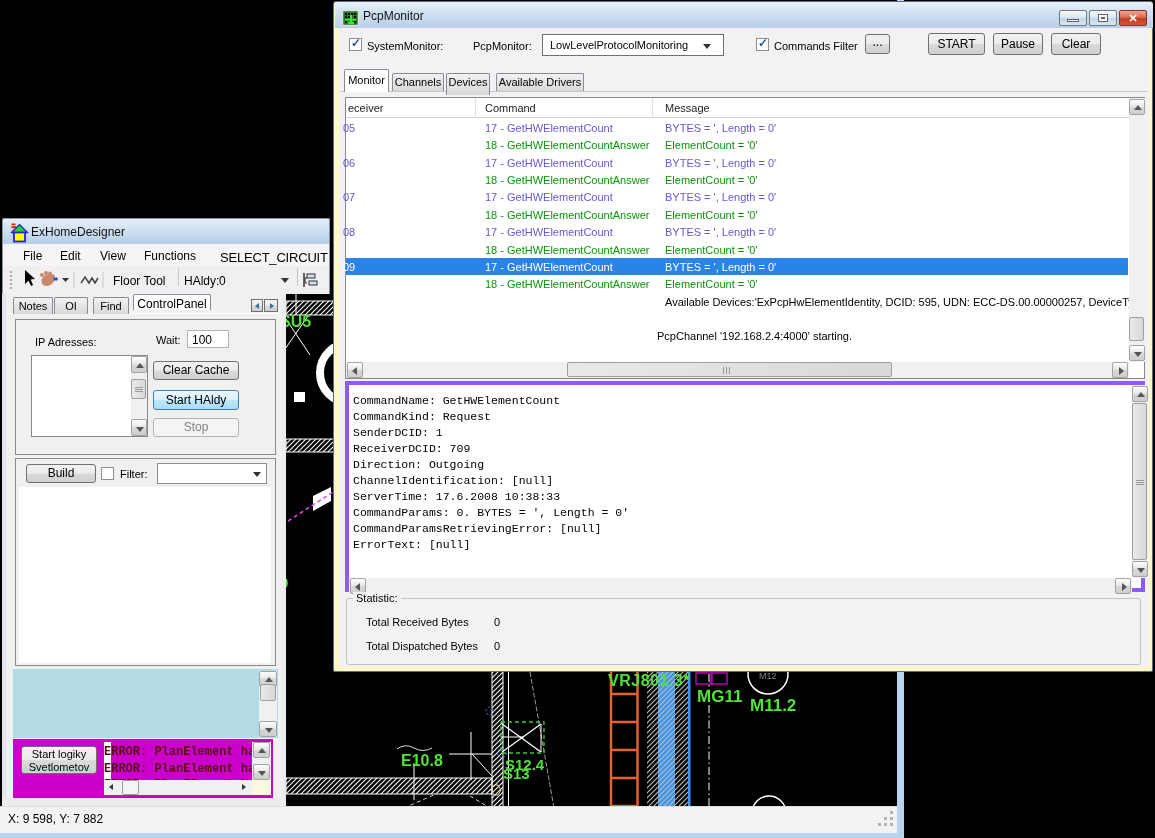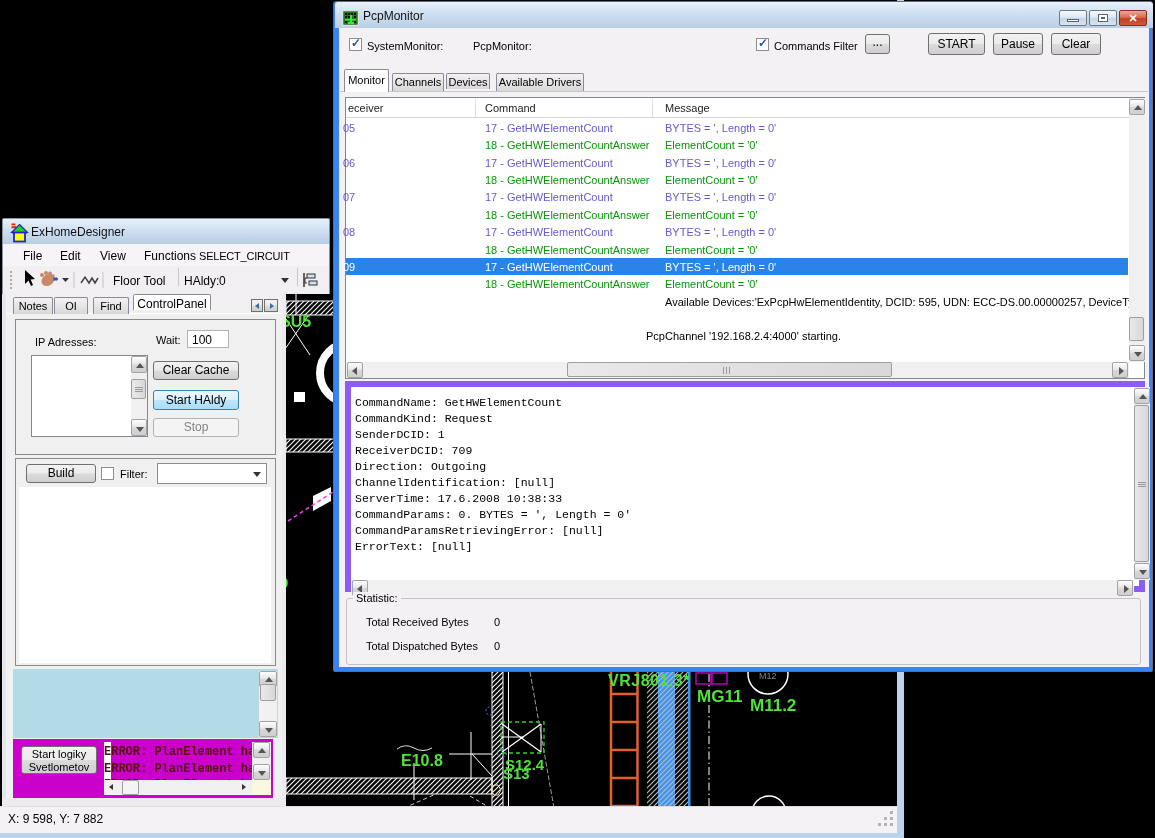--- a/index.html
+++ b/index.html
@@ -123,21 +123,21 @@
   <rect x="3.2" y="9" width="1.6" height="1.6" fill="#2222dd"></rect>
   <rect x="16.4" y="9" width="1.6" height="1.6" fill="#2222dd"></rect>
  </svg>
  <div class="t12" style="left:29px;top:7px;color:#111">ExHomeDesigner</div>
 
  <div class="abs" style="left:1px;top:26px;width:326px;height:22px;background:#f6f4f6"></div>
  <div class="t12" style="left:21px;top:31px">File</div>
  <div class="t12" style="left:58px;top:31px">Edit</div>
  <div class="t12" style="left:98px;top:31px">View</div>
  <div class="t12" style="left:142px;top:31px">Functions</div>
- <div class="abs" style="left:197px;top:32px;font-size:11px;letter-spacing:-0.2px">SELECT_CIRCUIT</div>
+ <div class="abs" style="left:218px;top:32px;font-size:13px;letter-spacing:-0.2px">SELECT_CIRCUIT</div>
 
  <div class="abs" style="left:1px;top:48px;width:326px;height:28px;background:#f1eff1"></div>
  <div class="abs" style="left:8px;top:53px;width:2px;height:18px;background:repeating-linear-gradient(#aaa 0 2px,#f1eff1 2px 4px)"></div>
  <svg class="abs" style="left:20px;top:52px" width="300" height="20">
 
   <polygon points="3,0 3,14 6.5,10.5 9,16 11,15 8.6,9.6 13,9" fill="#000"></polygon>
 
   <g>
    <ellipse cx="26" cy="10" rx="7" ry="5.5" fill="#c8886a" transform="rotate(-35 26 10)"></ellipse>
    <circle cx="20" cy="5" r="2" fill="#c8886a"></circle>
@@ -236,21 +236,21 @@
   </div>
   <div class="abs sb" style="left:91px;top:41px;width:148px;height:15px">
    <span class="tri" style="left:5px;top:4px;border-top:3.5px solid transparent;border-bottom:3.5px solid transparent;border-right:4px solid #333"></span>
    <span class="tri" style="left:138px;top:4px;border-top:3.5px solid transparent;border-bottom:3.5px solid transparent;border-left:4px solid #333"></span>
    <div class="thumb" style="left:18px;top:0;width:17px;height:15px;background:#f4f4f4"></div>
   </div>
   <div class="abs" style="left:239px;top:41px;width:19px;height:15px;background:#fbf8df"></div>
  </div>
 </div>
 
-<div id="pcw" class="abs" style="left:333px;top:1px;width:820px;height:671px;background:#3b82f6;border:1px solid #5e6e80;border-radius:3px 3px 2px 2px">
+<div id="pcw" class="abs" style="left:333px;top:1px;width:820px;height:671px;background:#fef9c3;border:1px solid #5e6e80;border-radius:3px 3px 2px 2px">
 
  <div class="abs" style="left:1px;top:0;width:818px;height:26px;background:linear-gradient(#e9f1fa,#d0e1f2 40%,#b9cfe6);border-radius:3px 3px 0 0"></div>
 
  <svg class="abs" style="left:8px;top:8px" width="17" height="16">
   <rect x="0.5" y="0.5" width="16" height="15" fill="#1d7a1d" stroke="#e0e0e0" stroke-width="1.5"></rect>
   <g fill="#000">
           <rect x="3" y="3" width="2" height="2"></rect>
           <rect x="6" y="3" width="2" height="2"></rect>
           <rect x="9" y="3" width="2" height="2"></rect>
           <rect x="12" y="3" width="2" height="2"></rect>
@@ -277,33 +277,37 @@
       </div>
  <div class="abs" style="left:785px;top:8px;width:28px;height:16px;border:1px solid #8c2c1c;border-radius:2px;background:linear-gradient(#efa697,#dd6a50 45%,#c23f24 55%,#d0573a);color:#fff;font-weight:bold;font-size:11px;text-align:center;line-height:14px">✕</div>
 
  <div class="abs" style="left:5px;top:26px;width:810px;height:639px;background:#f4f1f4"></div>
 
  <div class="cb" style="left:15px;top:36px">
         <span class="ck">✓</span>
       </div>
  <div class="t11" style="left:33px;top:38px">SystemMonitor:</div>
  <div class="t11" style="left:139px;top:38px">PcpMonitor:</div>
+ <div class="abs" style="left:208px;top:32px;width:182px;height:22px;background:#fff;border:1px solid #707070">
+  <div class="t11" style="left:7px;top:4px">LowLevelProtocolMonitoring</div>
+  <span class="tri" style="left:160px;top:9px;border-left:4px solid transparent;border-right:4px solid transparent;border-top:5px solid #333"></span>
+ </div>
  <div class="cb" style="left:422px;top:36px">
         <span class="ck">✓</span>
       </div>
  <div class="t11" style="left:440px;top:38px">Commands Filter</div>
  <div class="btn" style="left:531px;top:32px;width:25px;height:20px;line-height:14px">...</div>
  <div class="btn" style="left:594px;top:31px;width:57px;height:22px;line-height:20px">START</div>
  <div class="btn" style="left:659px;top:31px;width:50px;height:22px;line-height:20px">Pause</div>
  <div class="btn" style="left:717px;top:31px;width:50px;height:22px;line-height:20px">Clear</div>
 
  <div class="abs" style="left:6px;top:89px;width:808px;height:1px;background:#c8c8c8"></div>
  <div class="tab tabact" style="left:10px;top:67px;width:45px;height:23px;line-height:20px">Monitor</div>
  <div class="tab" style="left:58px;top:71px;width:52px;height:18px;line-height:16px">Channels</div>
- <div class="tab" style="left:112px;top:71px;width:44px;height:16px;line-height:16px">Devices</div>
+ <div class="tab" style="left:112px;top:71px;width:44px;height:22px;line-height:16px">Devices</div>
  <div class="tab" style="left:162px;top:71px;width:88px;height:18px;line-height:16px">Available Drivers</div>
 
  <div class="abs" style="left:11px;top:95px;width:800px;height:282px;background:#fff;border:1px solid #828790">
 
   <div class="abs" style="left:0;top:0;width:798px;height:20px;background:#fff;border-bottom:1px solid #d5d5d5"></div>
   <div class="abs" style="left:129px;top:0;width:1px;height:20px;background:#e0e0e0"></div>
   <div class="abs" style="left:306px;top:0;width:1px;height:20px;background:#e0e0e0"></div>
   <div class="t11" style="left:2px;top:4px;color:#222">eceiver</div>
   <div class="t11" style="left:139px;top:4px;color:#222">Command</div>
   <div class="t11" style="left:319px;top:4px;color:#222">Message</div>
@@ -360,21 +364,21 @@
             <span class="abs green" style="left:319px;top:3px;white-space:pre">ElementCount = '0'</span>
           </div>
           <div class="abs" style="left:0;top:173.5px;width:782px;height:17px;">
             <span class="abs" style="left:-3px;top:3px;color:#655ace"></span>
             <span class="abs " style="left:139px;top:3px;white-space:pre"></span>
             <span class="abs " style="left:319px;top:3px;white-space:pre">Available Devices:'ExPcpHwElementIdentity, DCID: 595, UDN: ECC-DS.00.00000257, DeviceTyp</span>
           </div>
           <div class="abs" style="left:0;top:208.2px;width:782px;height:17px;">
             <span class="abs" style="left:-3px;top:3px;color:#655ace"></span>
             <span class="abs " style="left:139px;top:3px;white-space:pre"></span>
-            <span class="abs " style="left:300px;top:3px;white-space:pre">PcpChannel '192.168.2.4:4000' starting.</span>
+            <span class="abs " style="left:311px;top:3px;white-space:pre">PcpChannel '192.168.2.4:4000' starting.</span>
           </div>
         </div>
 
   <div class="abs sb" style="left:783px;top:0;width:16px;height:264px">
    <div class="sbbtn" style="left:0;top:1px;width:16px;height:16px">
             <span class="tri" style="left:4px;top:5px;border-left:4px solid transparent;border-right:4px solid transparent;border-bottom:5px solid #555"></span>
           </div>
    <div class="sbbtn" style="left:0;top:247px;width:16px;height:16px">
             <span class="tri" style="left:4px;top:6px;border-left:4px solid transparent;border-right:4px solid transparent;border-top:5px solid #555"></span>
           </div>
@@ -387,21 +391,21 @@
           </div>
    <div class="sbbtn" style="left:766px;top:0;width:16px;height:16px">
             <span class="tri" style="left:6px;top:4px;border-top:4px solid transparent;border-bottom:4px solid transparent;border-left:5px solid #555"></span>
           </div>
    <div class="thumb" style="left:221px;top:0;width:325px;height:15px">
             <span class="abs" style="left:155px;top:4px;width:1px;height:7px;background:#999;box-shadow:3px 0 #999,6px 0 #999"></span>
           </div>
   </div>
  </div>
 
- <div class="abs" style="left:11px;top:379px;width:800px;height:211px;background:#fff;border:6px solid #8b5cf6">
+ <div class="abs" style="left:11px;top:379px;width:800px;height:211px;background:#fff;border:4px solid #8b5cf6">
   <div class="abs" style="left:4px;top:8px;font-family:'Liberation Mono',monospace;font-size:11.5px;color:#000;line-height:16px;white-space:pre">CommandName: GetHWElementCount
 CommandKind: Request
 SenderDCID: 1
 ReceiverDCID: 709
 Direction: Outgoing
 ChannelIdentification: [null]
 ServerTime: 17.6.2008 10:38:33
 CommandParams: 0. BYTES = ', Length = 0'
 CommandParamsRetrievingError: [null]
 ErrorText: [null]</div>

